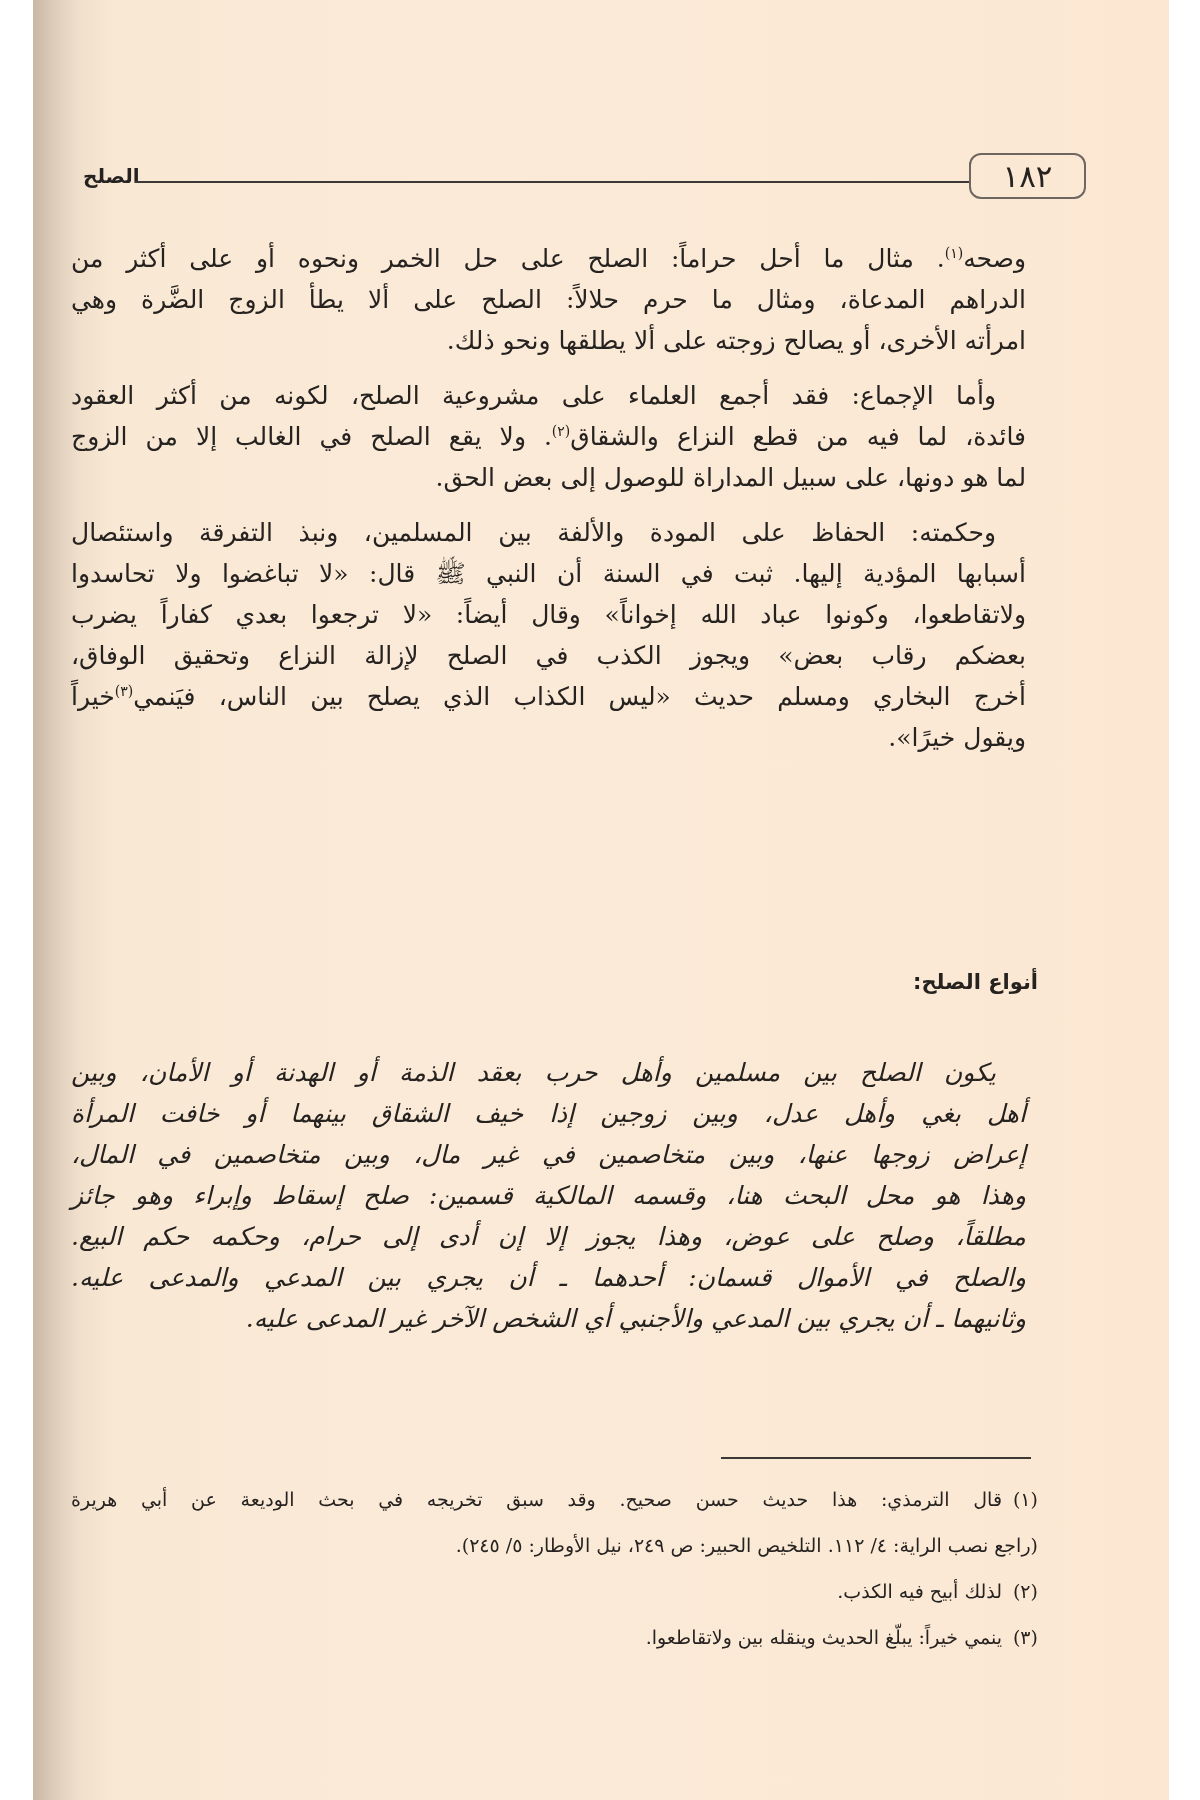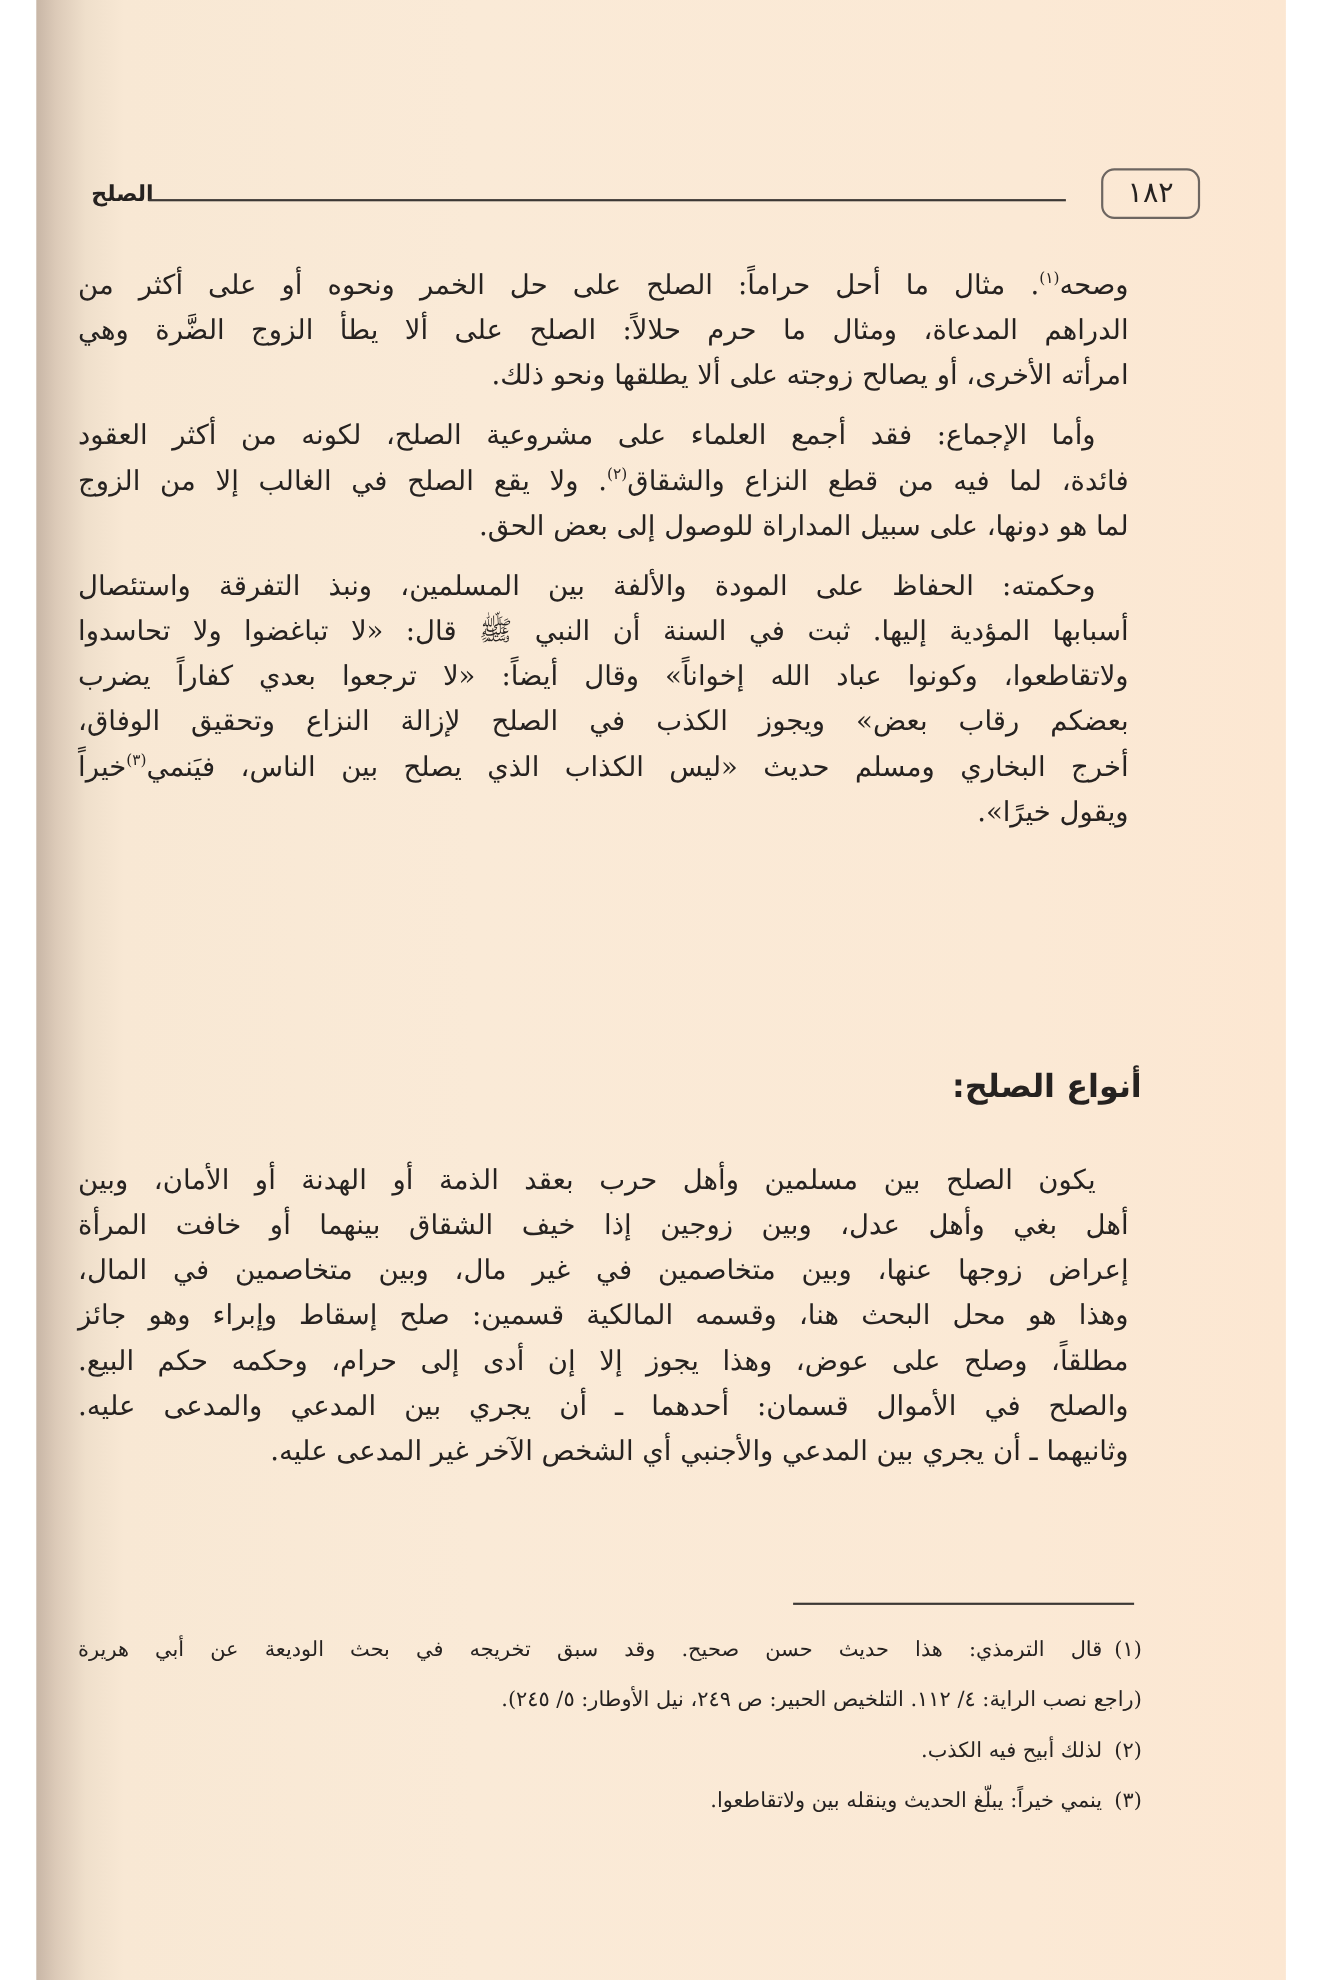--- a/index.html
+++ b/index.html
@@ -41,32 +41,31 @@
       left: 52px;
       top: 31px;
       width: 834px;
       height: 2px;
       background: #3c3835;
     }
     .page-number-box {
       position: absolute;
       left: 886px;
       top: 3px;
-      width: 90px;
+      width: 117px;
       height: 46px;
       border: 2px solid #6d6661;
       border-radius: 12px;
       box-sizing: border-box;
       display: flex;
       align-items: center;
       justify-content: center;
-      font-size: 26px;
+      font-size: 31px;
       font-family: "DejaVu Sans", sans-serif;
       direction: rtl;
-      margin-left: 32px;
     }
     .body-text {
       position: absolute;
       left: 38px;
       top: 238px;
       width: 967px;
       direction: rtl;
       text-align: justify;
       text-align-last: right;
       font-size: 25px;
@@ -89,32 +88,33 @@
       line-height: 0;
       vertical-align: super;
     }
     .section-heading {
       position: absolute;
       left: 700px;
       top: 970px;
       width: 305px;
       direction: rtl;
       text-align: right;
-      font-size: 29px;
+      font-size: 21px;
       font-weight: bold;
       font-family: "DejaVu Sans", sans-serif;
     }
     .body-text-2 {
       position: absolute;
       left: 38px;
       top: 1052px;
       width: 967px;
       direction: rtl;
       font-size: 25px;
       line-height: 41px;
+      font-style: italic;
     }
     .footnote-rule {
       position: absolute;
       left: 688px;
       top: 1457px;
       width: 310px;
       height: 2px;
       background: #3c3835;
     }
     .footnotes {

